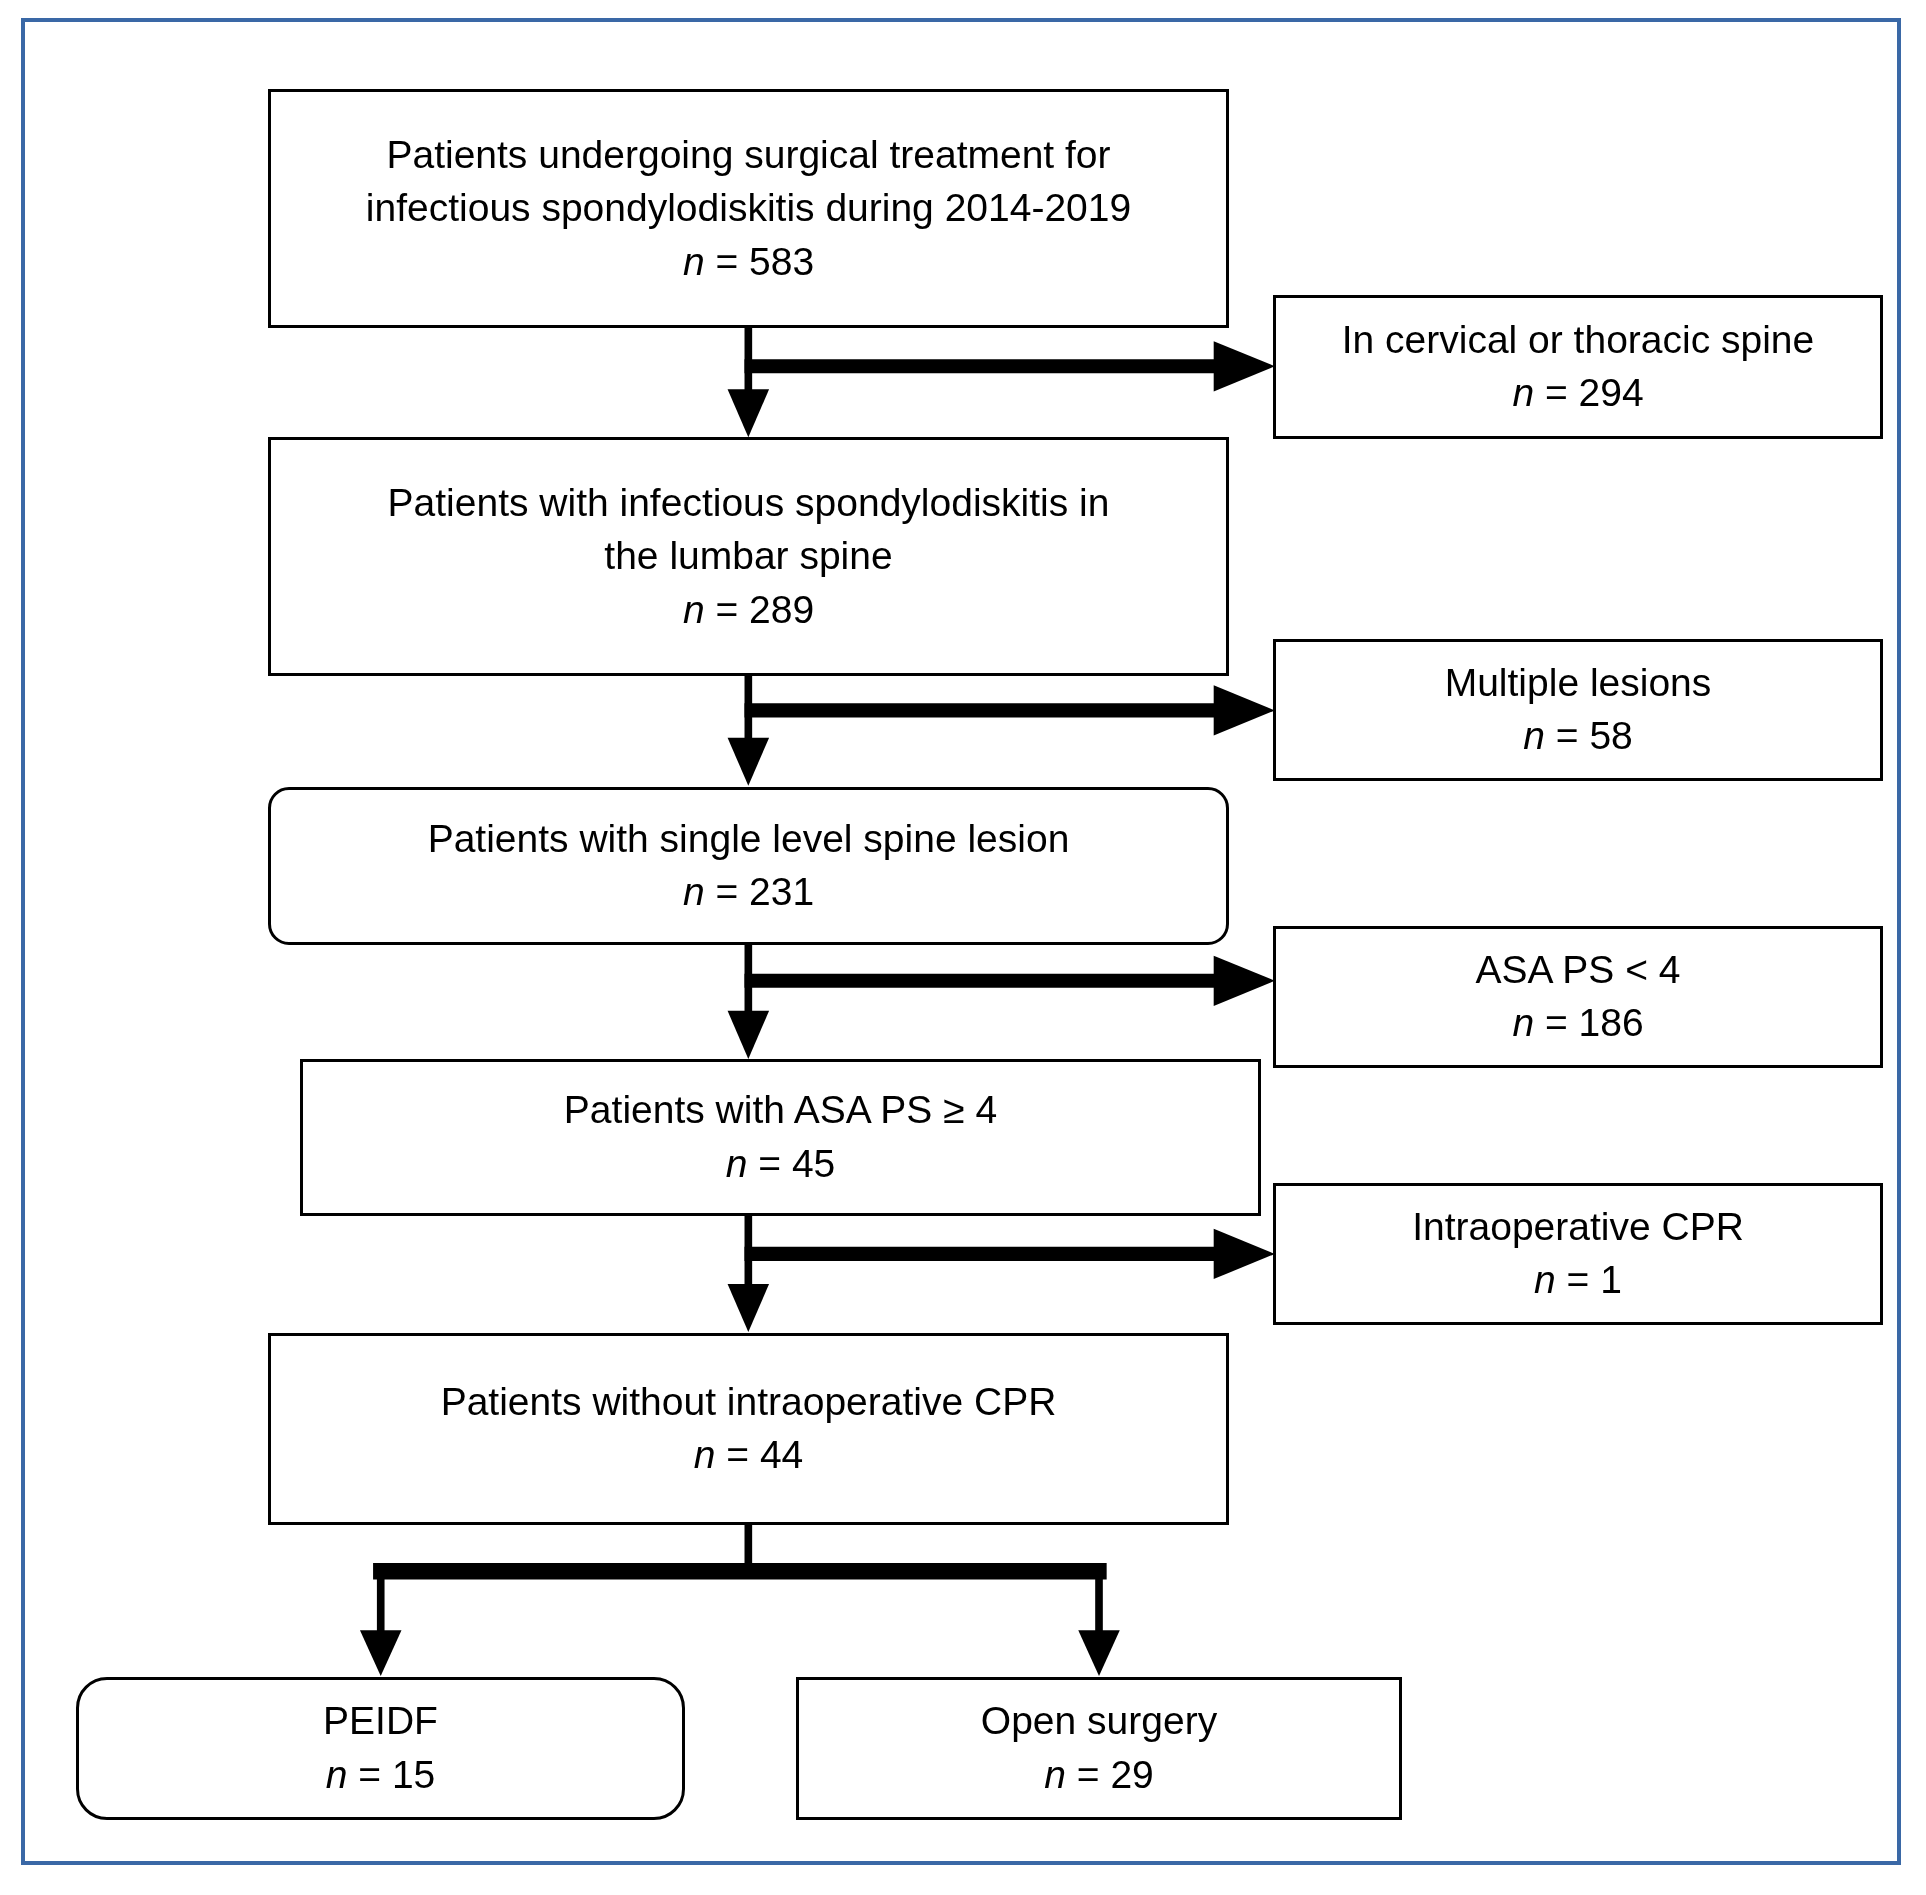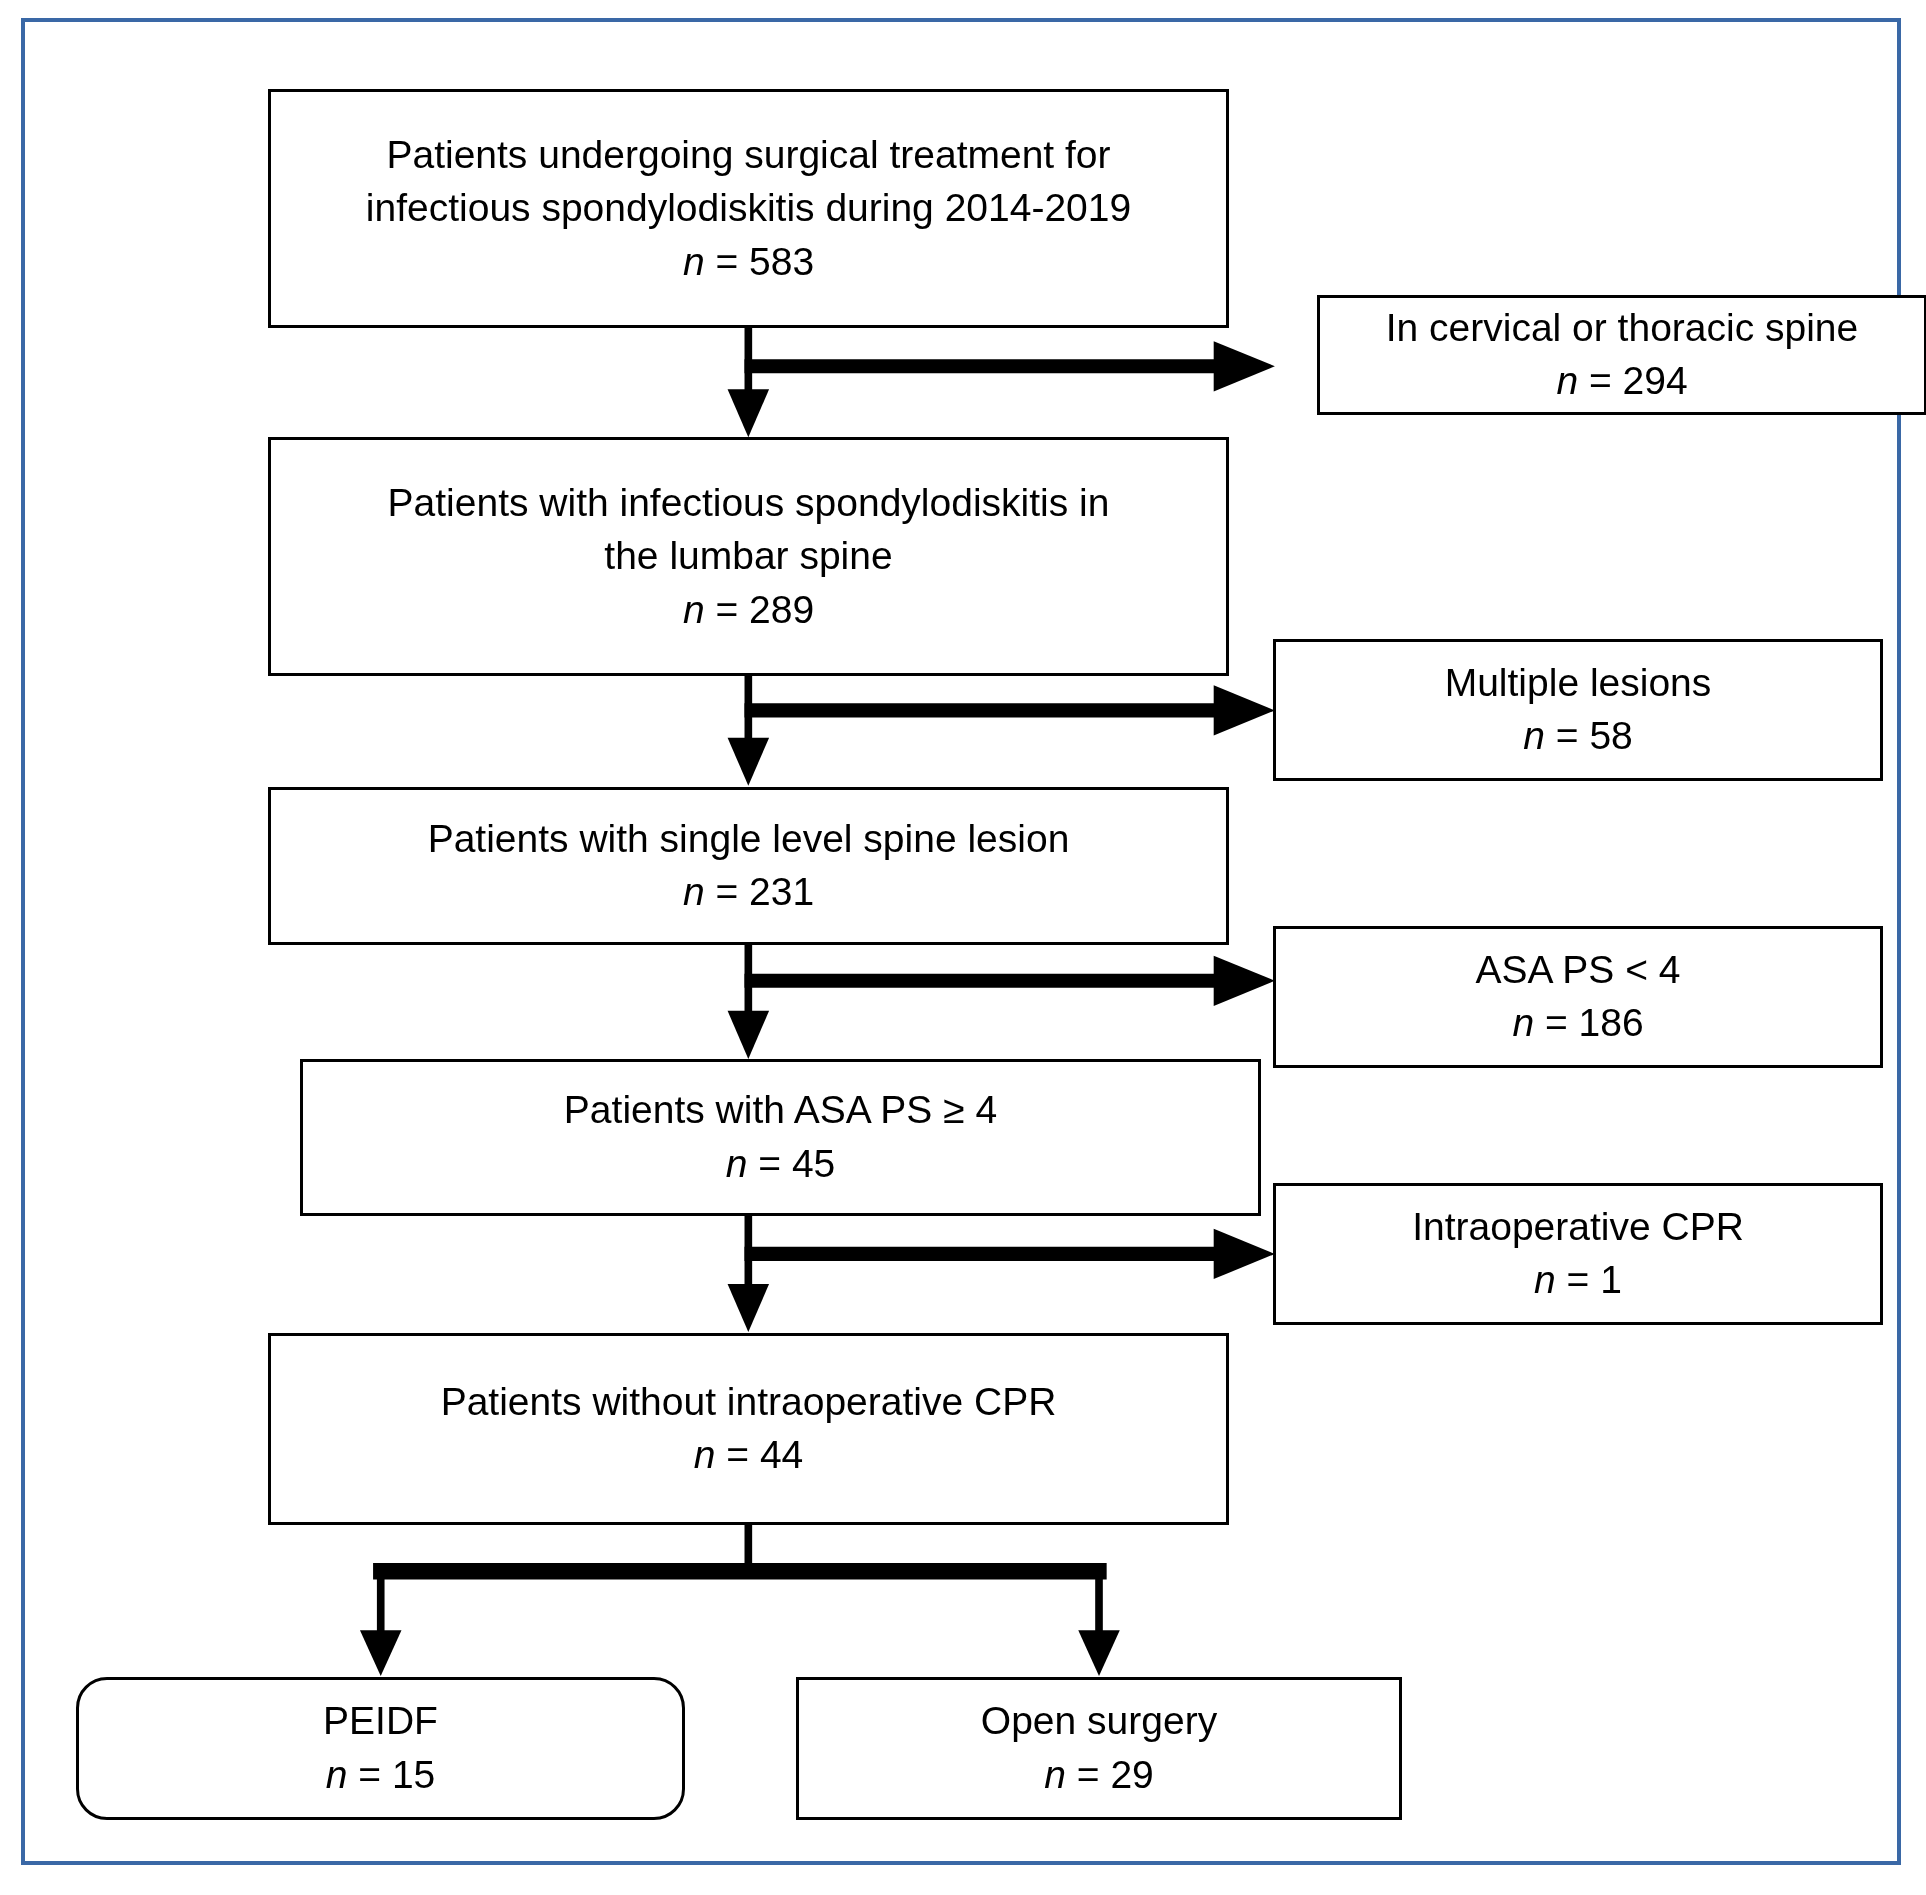--- a/index.html
+++ b/index.html
@@ -33,27 +33,27 @@
     line-height:1.15;
   }
   .line{white-space:nowrap;}
   .nline{white-space:nowrap;}
   .nit{font-style:italic;}
 
   
   .b-main{left:268px;width:961px;}
   .b1{top:89px;height:239px;}
   .b2{top:437px;height:239px;}
-  .b3{top:787px;height:158px;}
+  .b3{top:787px;height:158px;border-radius:21px;}
   .b4{top:1059px;height:157px;margin-left:32px;}
   .b5{top:1333px;height:192px;}
 
   
   .b-excl{left:1273px;width:610px;}
-  .e1{top:295px;height:120px;margin-left:44px;}
+  .e1{top:295px;height:144px;}
   .e2{top:639px;height:142px;text-align:center;}
   .e3{top:910px;height:142px;margin-top:16px;}
   .e4{top:1183px;height:142px;}
 
   
   .o1{left:76px;top:1677px;width:609px;height:143px;border-radius:31px;}
   .o2{left:796px;top:1677px;width:606px;height:143px;}
 </style>
 </head>
 <body>

